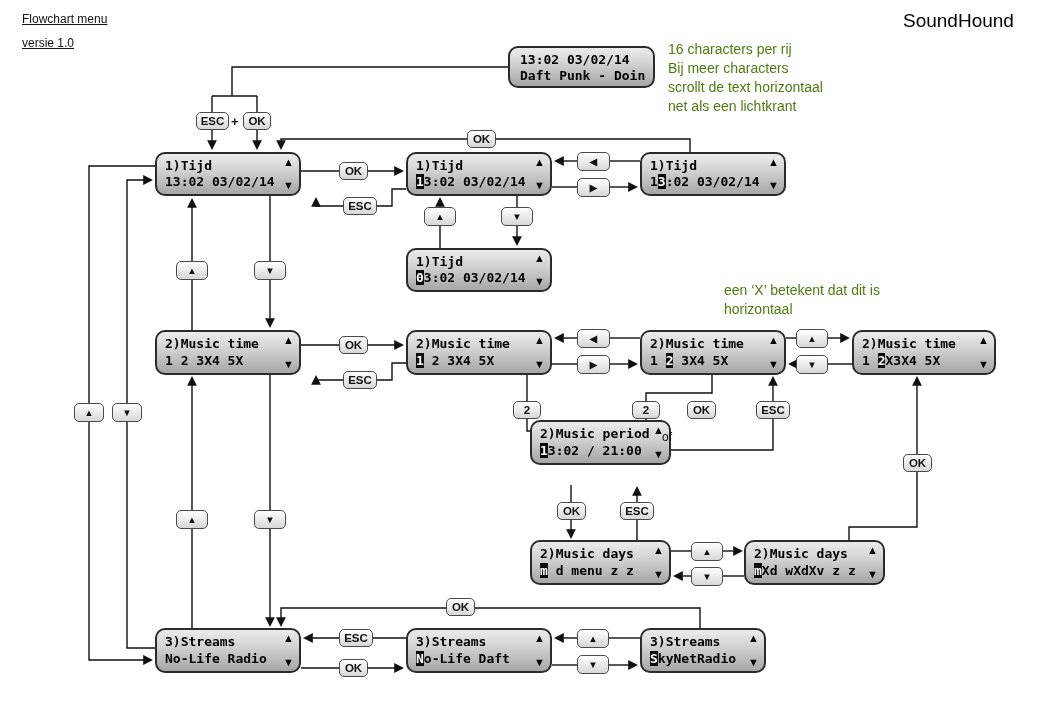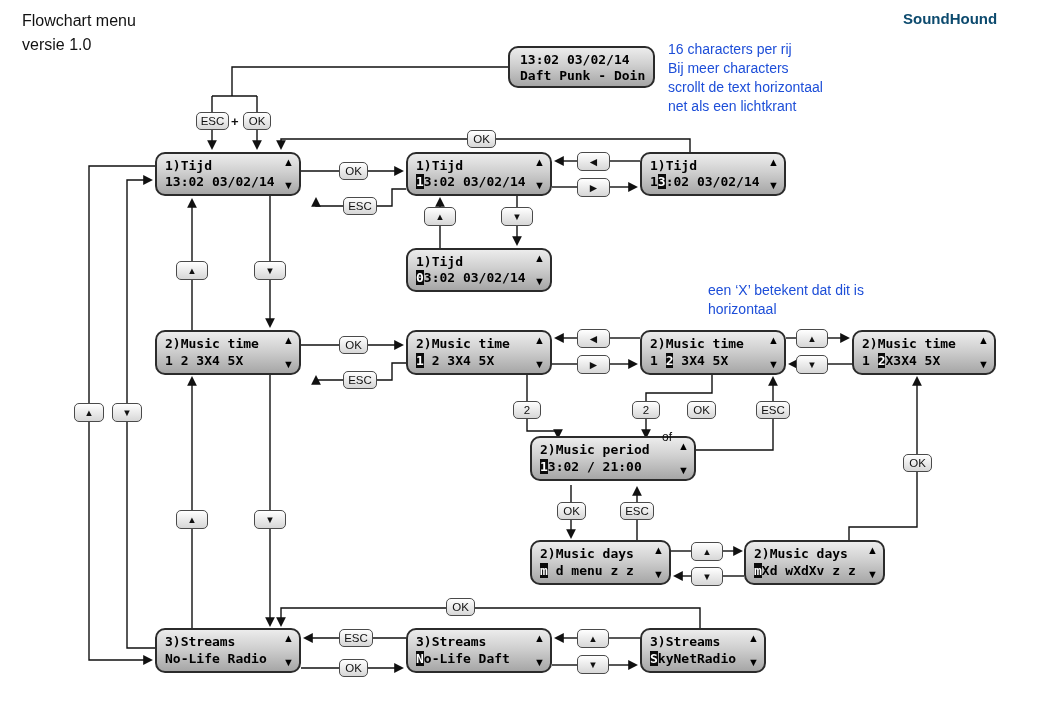--- a/index.html
+++ b/index.html
@@ -12,27 +12,27 @@
   .lcd-text{flex:1;display:flex;flex-direction:column;justify-content:space-between;
             padding:4px 2px 4px 8px;overflow:hidden;}
   .lcd-line{font-family:"DejaVu Sans Mono",monospace;font-weight:bold;font-size:13px;
             line-height:16px;white-space:pre;color:#000;}
   .lcd-line .inv{background:#0a0a0a;color:#fff;}
   .lcd-line .inv:empty{display:none;}
   .lcd-arrows{display:flex;flex-direction:column;justify-content:space-between;
               padding:3px 5px 3px 0;font-size:11px;line-height:11px;color:#000;}
   .pill{position:absolute;z-index:2;height:18px;display:flex;align-items:center;justify-content:center;
         background:linear-gradient(180deg,#ffffff,#d7d7d7);border:1.5px solid #4a4a4a;border-radius:5px;
-        font-size:11.5px;font-weight:normal;color:#111;box-sizing:border-box;}
+        font-size:11.5px;font-weight:bold;color:#111;box-sizing:border-box;}
   .pill.arr{font-size:9.5px;height:19px;}
   .lbl{position:absolute;z-index:2;font-weight:bold;font-size:13px;color:#111;}
   .lbl.small{font-size:12px;font-weight:normal;margin-top:26px;}
-  .note{position:absolute;z-index:2;font-size:14px;line-height:19px;color:#1d4ed8;}
-  .h-title{position:absolute;z-index:2;font-size:16px;color:#111;}
-  .brand{position:absolute;z-index:2;font-size:15px;font-weight:700;color:#0c4a6e;}
+  .note{position:absolute;z-index:2;font-size:14px;line-height:19px;color:#4d7c0f;}
+  .h-title{position:absolute;z-index:2;font-size:12px;color:#111;text-decoration:underline;}
+  .brand{position:absolute;z-index:2;font-size:19px;font-weight:400;color:#000000;}
 </style>
 </head>
 <body>
 
 <div id="canvas">
 
   <svg id="wires" width="1038" height="718">
     <defs>
       <marker id="ah" viewBox="0 0 10 10" refX="8" refY="5" markerWidth="7" markerHeight="7" orient="auto-start-reverse">
         <path d="M0,0 L10,5 L0,10 z" fill="#111"></path>
@@ -114,21 +114,21 @@
   <div class="h-title" style="left:22px;top:12px">Flowchart menu</div>
   <div class="h-title" style="left:22px;top:36px">versie 1.0</div>
   <div class="brand" style="left:903px;top:10px">SoundHound</div>
 
   <div class="note" style="left:668px;top:40px">
     <div>16 characters per rij</div>
     <div>Bij meer characters</div>
     <div>scrollt de text horizontaal</div>
     <div>net als een lichtkrant</div>
   </div>
-  <div class="note" style="left:708px;top:281px">
+  <div class="note" style="left:724px;top:281px">
     <div>een ‘X’ betekent dat dit is</div>
     <div>horizontaal</div>
   </div>
 
   <div class="lcd" style="left:508px;top:46px;width:147px;height:42px">
     <div class="lcd-text" style="padding-left:10px">
       <div class="lcd-line"><span>13:02 03/02/14</span><span></span></div>
       <div class="lcd-line"><span>Daft Punk - Doin</span><span></span></div>
     </div>
   </div>
@@ -214,21 +214,21 @@
     <div class="lcd-text">
       <div class="lcd-line"><span>2)Music time</span><span></span></div>
       <div class="lcd-line"><span>1 </span><span class="inv">2</span><span>X3X4 5X</span></div>
     </div>
     <div class="lcd-arrows">
         <span>▲</span>
         <span>▼</span>
       </div>
   </div>
 
-  <div class="lcd" style="left:530px;top:436px;width:166px;height:45px">
+  <div class="lcd" style="left:530px;top:420px;width:141px;height:45px">
     <div class="lcd-text">
       <div class="lcd-line"><span>2)Music period</span><span></span></div>
       <div class="lcd-line"><span></span><span class="inv">1</span><span>3:02 / 21:00</span></div>
     </div>
     <div class="lcd-arrows">
         <span>▲</span>
         <span>▼</span>
       </div>
   </div>
 

